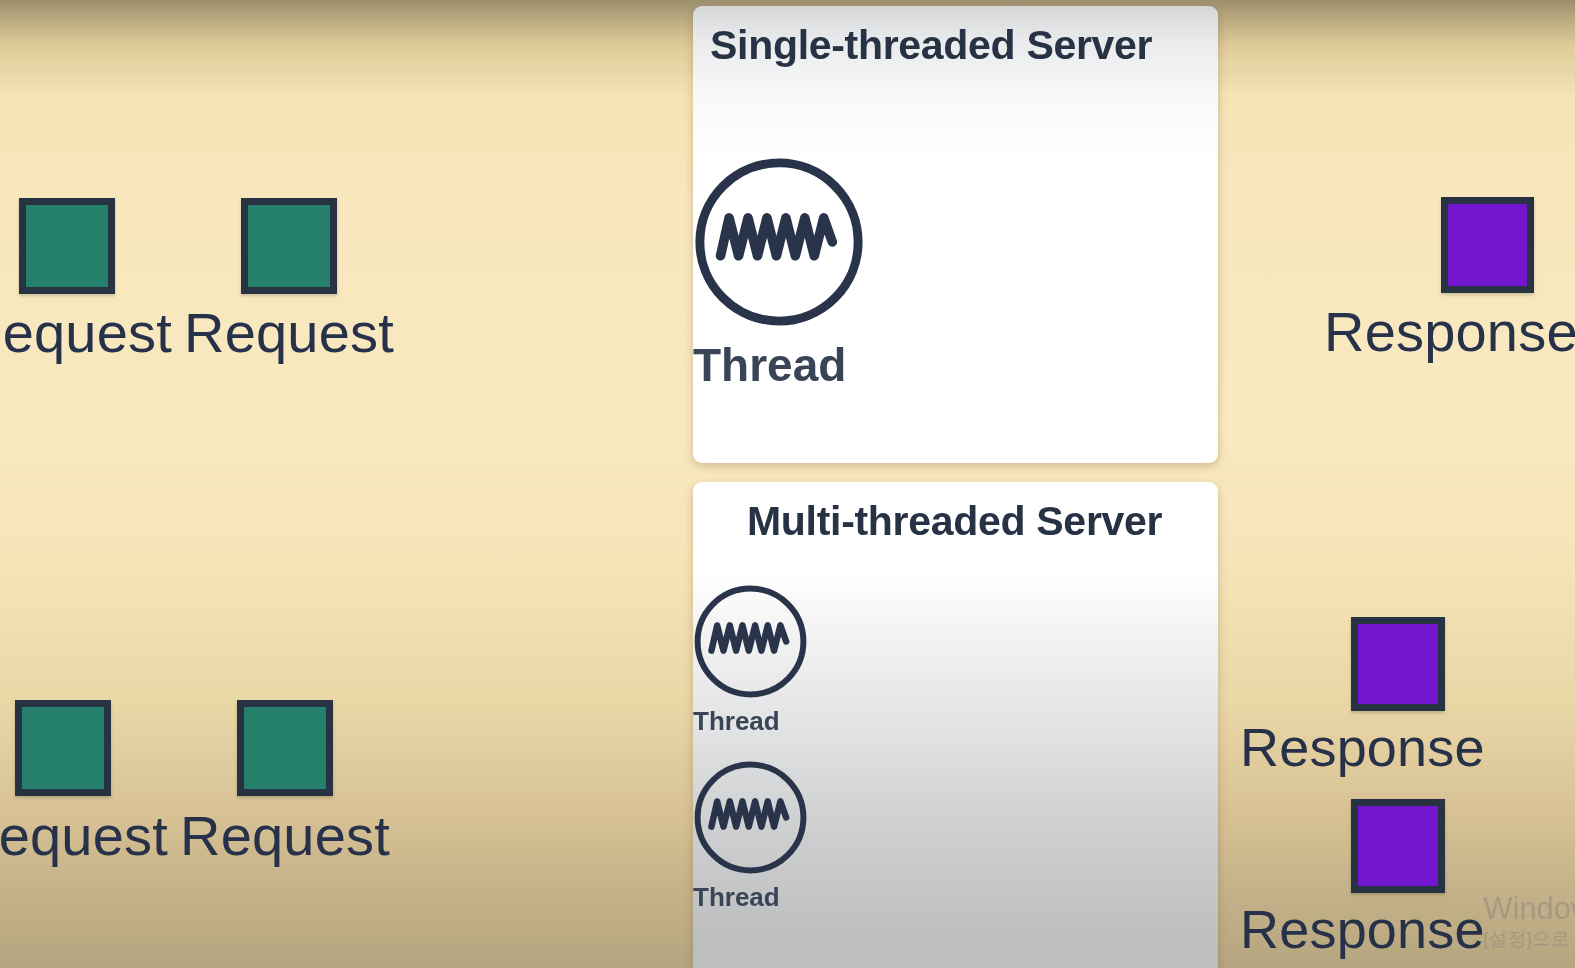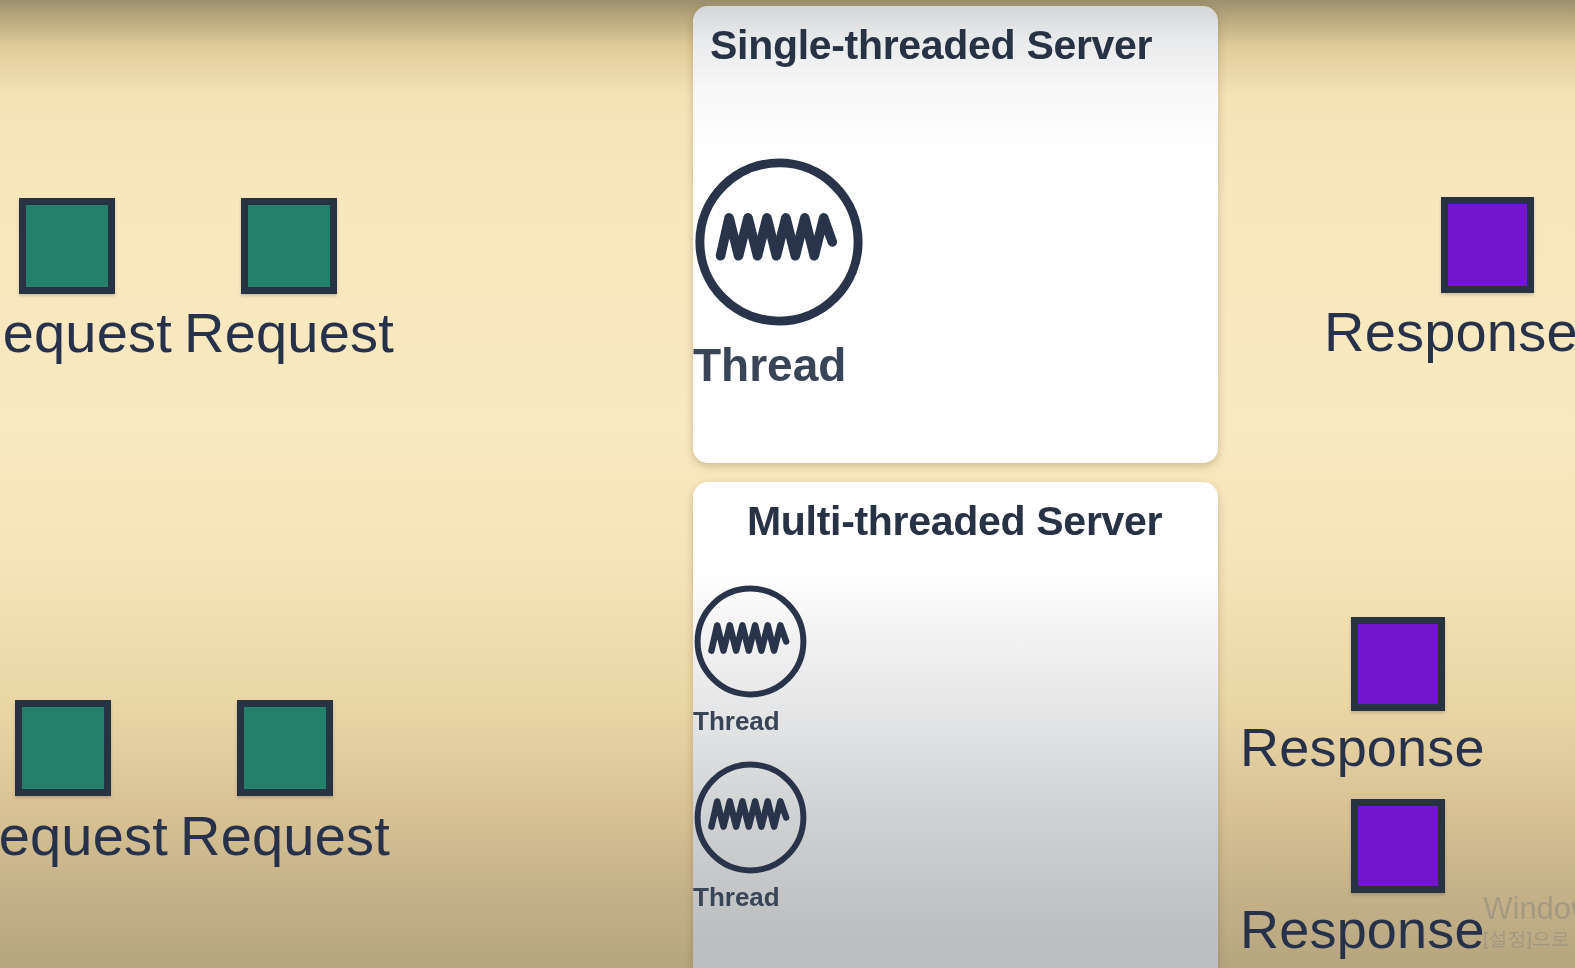--- a/index.html
+++ b/index.html
@@ -61,21 +61,21 @@
 
   #res-br-2 { left:1240px; top:799px; }
   #res-br-2 .chip { width:94px; height:94px; margin-left:72px; }
   #res-br-2 .item-label { font-size:54px; margin-top:9px; }
 
   
   .panel {
     position:absolute;
     left:693px;
     width:525px;
-    border-radius:15px;
+    border-radius:9px;
     box-shadow: 0 3px 9px rgba(90,70,30,.28);
     overflow:hidden;
   }
   #panel-single {
     top:6px; height:457px;
     background: linear-gradient(to bottom, #d4d6d8 0px, #e9eaeb 34px, #f8f8f9 86px, #ffffff 150px, #ffffff 100%);
   }
   #panel-multi {
     top:482px; height:515px;
     background: linear-gradient(to bottom, #ffffff 0px, #ffffff 92px, #f3f3f4 150px, #e1e2e3 250px, #cfd0d1 340px, #bdbec0 455px);

